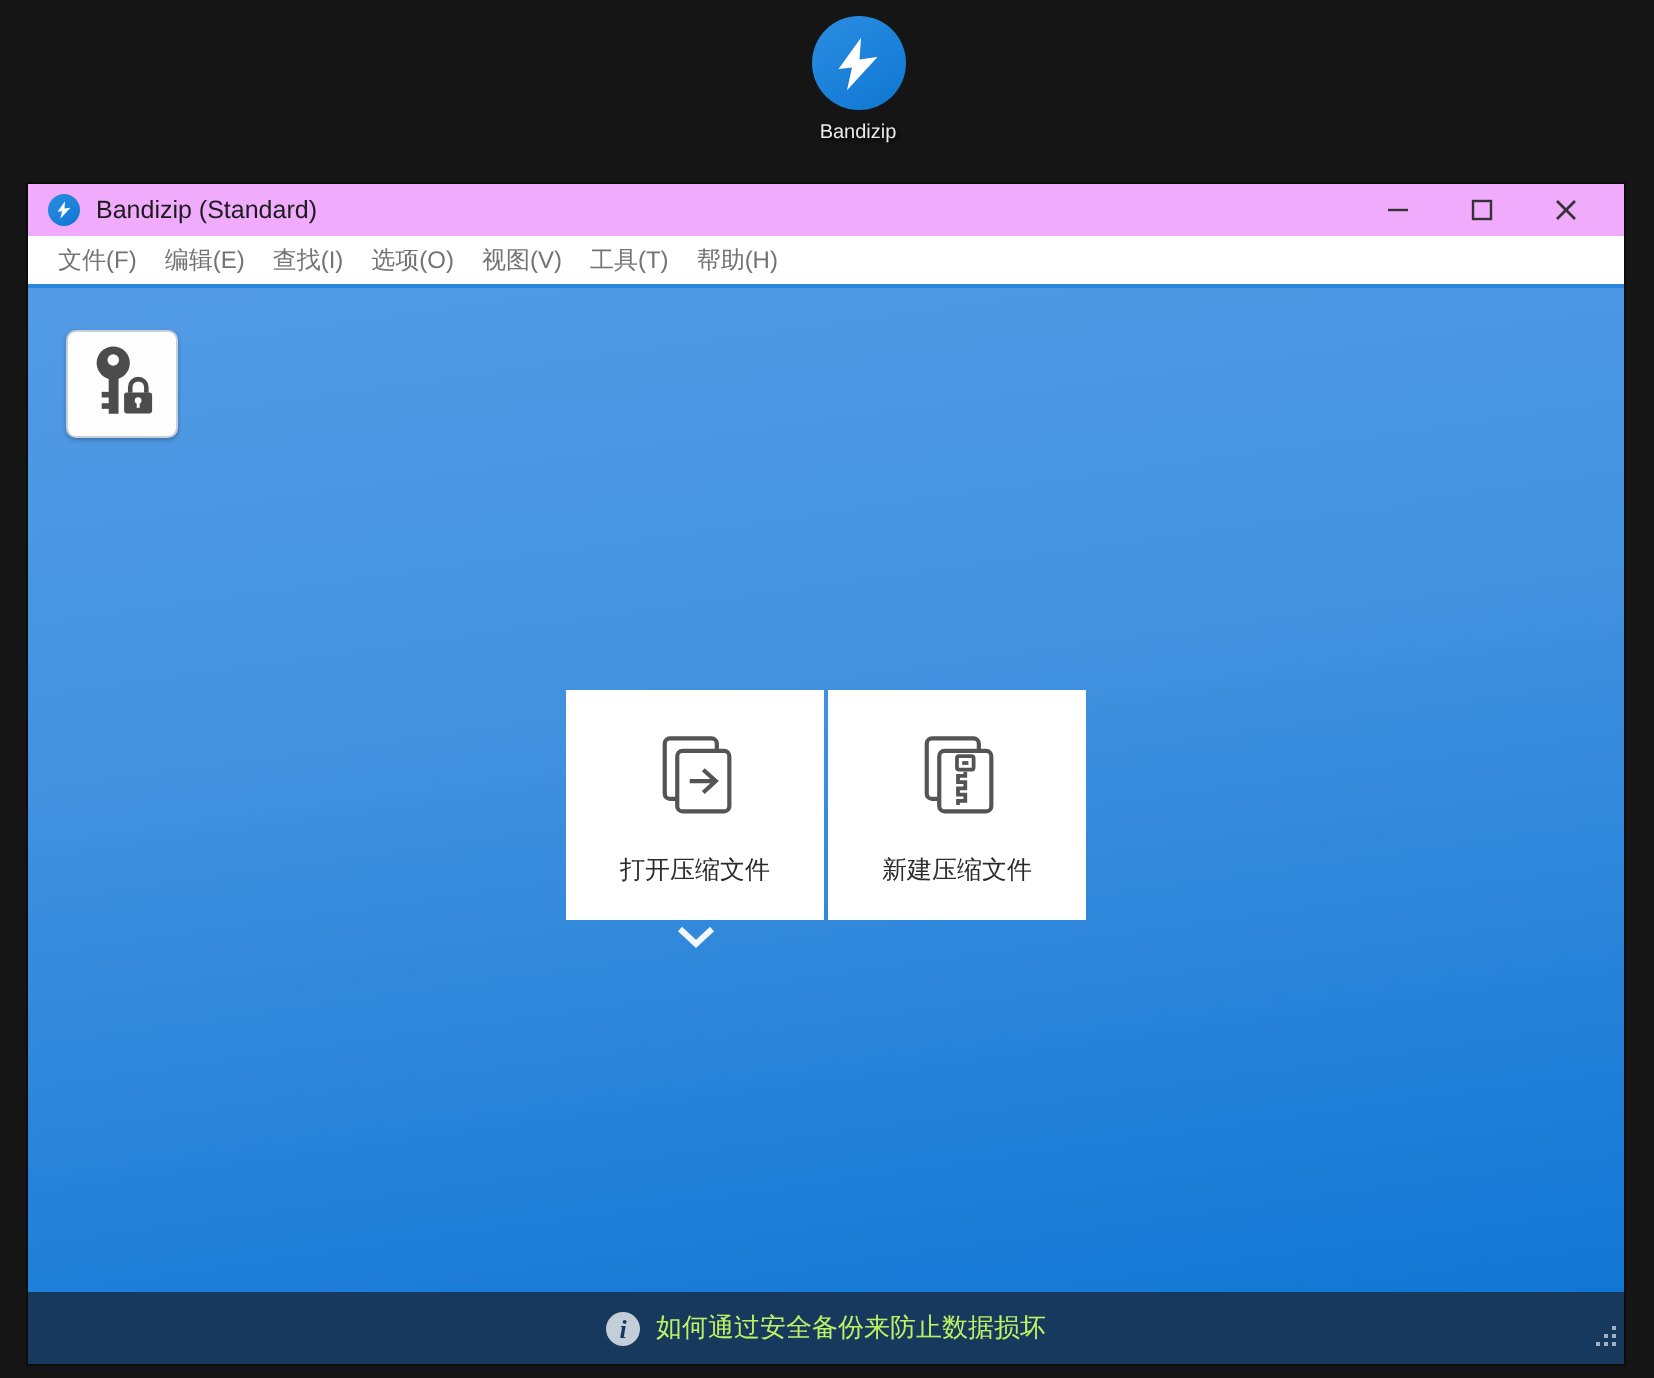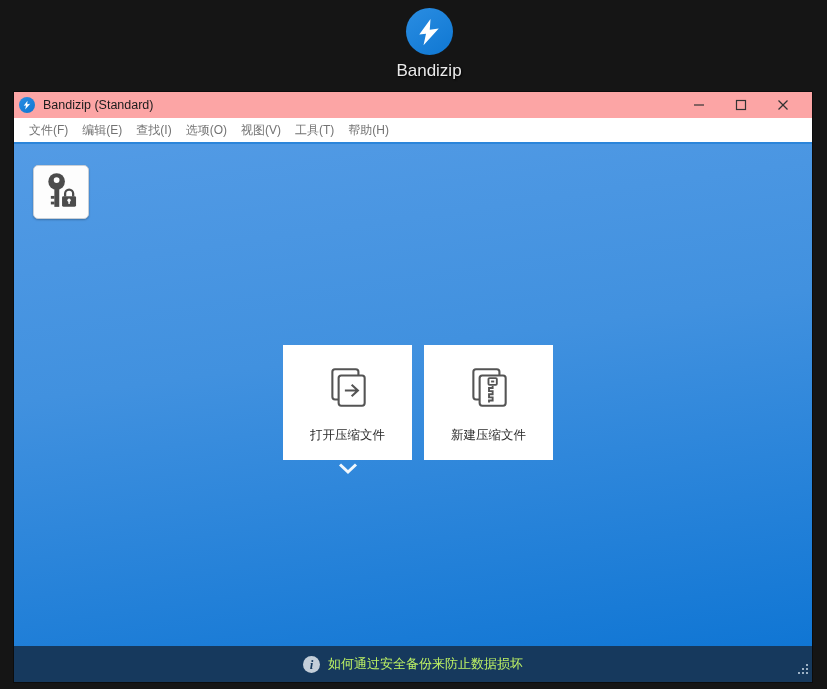--- a/index.html
+++ b/index.html
@@ -15,34 +15,34 @@
   .desktop-icon{
     position:absolute; left:385px; top:8px; width:88px;
     display:flex; flex-direction:column; align-items:center; cursor:pointer;
   }
   .logo-circle{
     width:47px; height:47px; border-radius:50%;
     background:linear-gradient(145deg,#2a8de2,#0f77d2);
     display:flex; align-items:center; justify-content:center;
   }
   .desktop-icon-label{
-    margin-top:6px; font-size:17px; color:#eaeaea;
+    margin-top:6px; font-size:10px; color:#eaeaea;
     text-shadow:1px 1px 2px #000;
   }
 
   
   .window{
     position:absolute; left:14px; top:92px; width:798px; height:590px;
     background:#fff; box-shadow:0 0 0 1px rgba(0,0,0,.4);
     display:flex; flex-direction:column;
   }
 
   .titlebar{
-    height:26px; background:#fca5a5; display:flex; align-items:center;
-    padding-left:5px; flex:0 0 auto;
+    height:26px; background:#f0abfc; display:flex; align-items:center;
+    padding-left:10px; flex:0 0 auto;
   }
   .titlebar-icon{ width:16px; height:16px; border-radius:50%;
     background:linear-gradient(145deg,#2a8de2,#0f77d2);
     display:flex; align-items:center; justify-content:center; }
   .title-text{ margin-left:8px; font-size:12.5px; color:#1c1c1c; }
   .win-controls{ margin-left:auto; display:flex; align-items:center; height:100%; padding-right:8px; }
   .win-btn{ width:42px; height:100%; display:flex; align-items:center; justify-content:center; cursor:pointer; }
 
   .menubar{
     height:24px; background:#fff; display:flex; align-items:center;
@@ -58,21 +58,21 @@
   }
 
   .pw-btn{
     position:absolute; left:19px; top:21px; width:56px; height:54px;
     background:#fdfdfd; border:1px solid #c9cfd6; border-radius:5px;
     display:flex; align-items:center; justify-content:center;
     cursor:pointer; box-shadow:0 1px 2px rgba(0,0,0,.25);
   }
 
   .center-buttons{
-    position:absolute; left:269px; top:201px; display:flex; gap:12px;
+    position:absolute; left:269px; top:201px; display:flex; gap:2px;
   }
   .big-btn{
     width:129px; height:115px; background:#fff; border:none;
     display:flex; flex-direction:column; align-items:center;
     padding-top:18px; cursor:pointer; font-family:inherit;
   }
   .big-icon{ height:52px; display:flex; align-items:center; justify-content:center; }
   .big-label{ margin-top:12px; font-size:12.5px; color:#2b2b2b; }
 
   .chevron{

